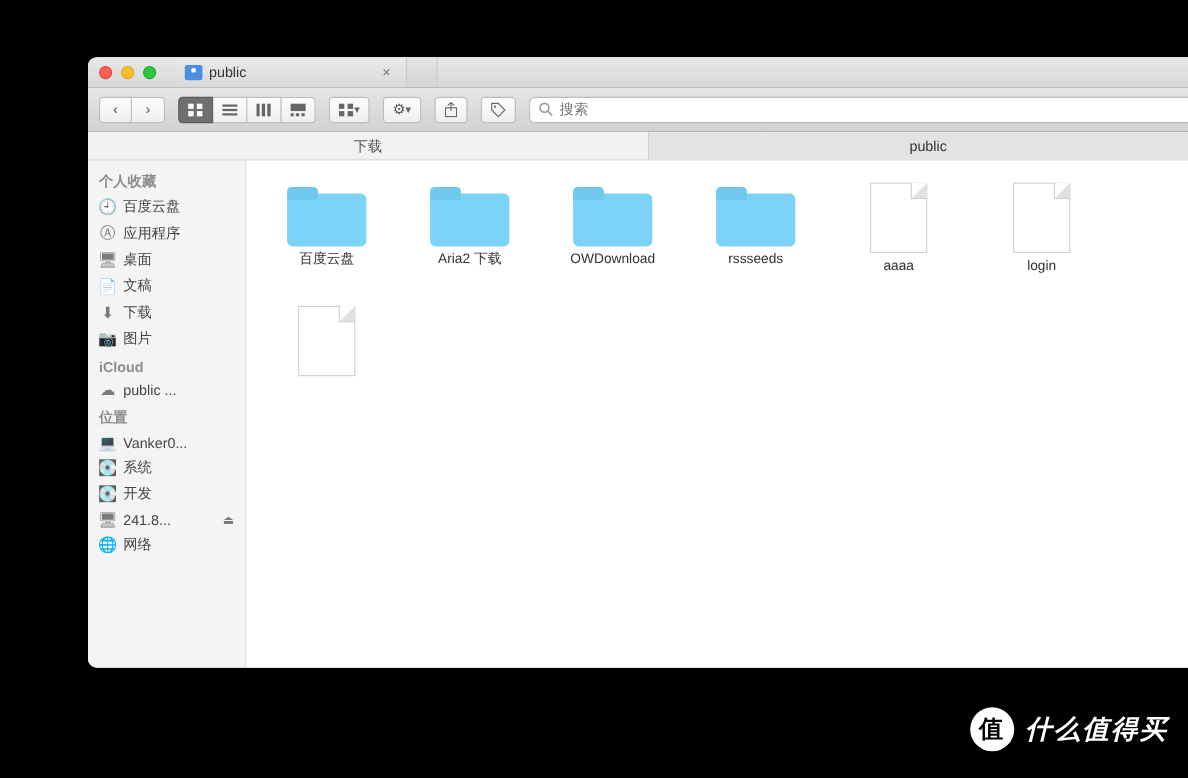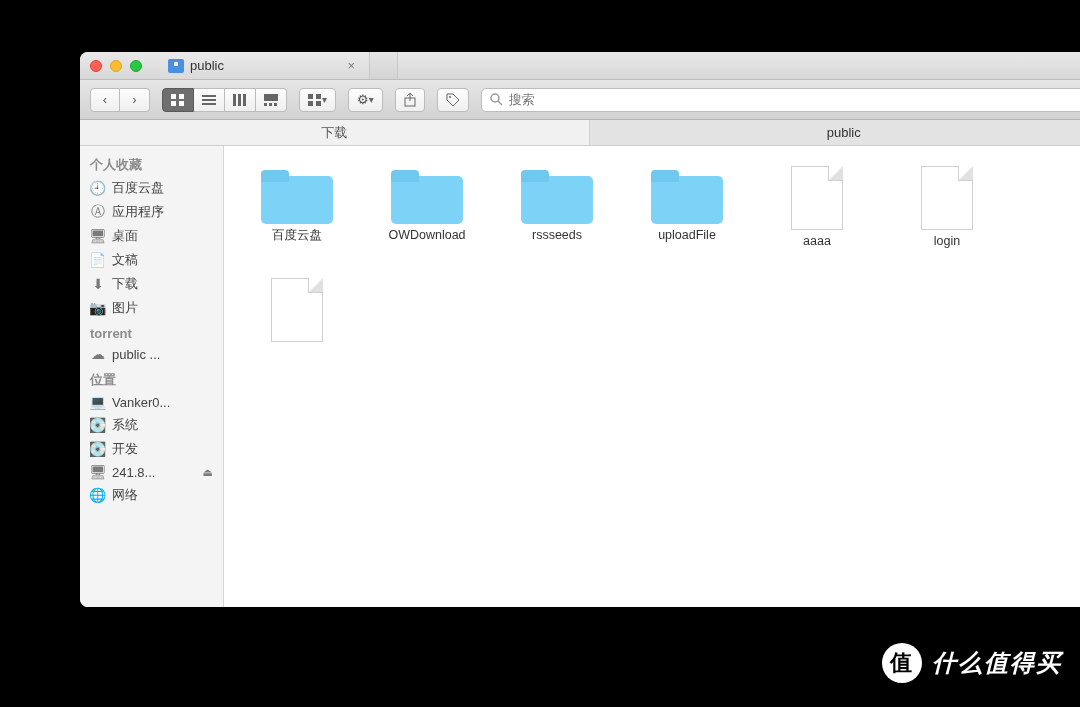--- a/index.html
+++ b/index.html
@@ -301,21 +301,21 @@
           <span>文稿</span>
         </div>
         <div class="sb-item">
           <span class="sb-ico">⬇</span>
           <span>下载</span>
         </div>
         <div class="sb-item">
           <span class="sb-ico">📷</span>
           <span>图片</span>
         </div>
-        <div class="sb-section">torrent</div>
+        <div class="sb-section">iCloud</div>
         <div class="sb-item">
           <span class="sb-ico">☁</span>
           <span>public ...</span>
         </div>
         <div class="sb-section">位置</div>
         <div class="sb-item">
           <span class="sb-ico">💻</span>
           <span>Vanker0...</span>
         </div>
         <div class="sb-item">
@@ -338,29 +338,29 @@
       </div>
 
     <div class="content">
       <div class="grid" id="grid">
           <div class="item">
             <div class="folder-ic"></div>
             <div class="name">百度云盘</div>
           </div>
           <div class="item">
             <div class="folder-ic"></div>
+            <div class="name">Aria2 下载</div>
+          </div>
+          <div class="item">
+            <div class="folder-ic"></div>
             <div class="name">OWDownload</div>
           </div>
           <div class="item">
             <div class="folder-ic"></div>
             <div class="name">rssseeds</div>
-          </div>
-          <div class="item">
-            <div class="folder-ic"></div>
-            <div class="name">uploadFile</div>
           </div>
           <div class="item">
             <div class="file-ic"></div>
             <div class="name">aaaa</div>
           </div>
           <div class="item">
             <div class="file-ic"></div>
             <div class="name">login</div>
           </div>
           <div class="item">

